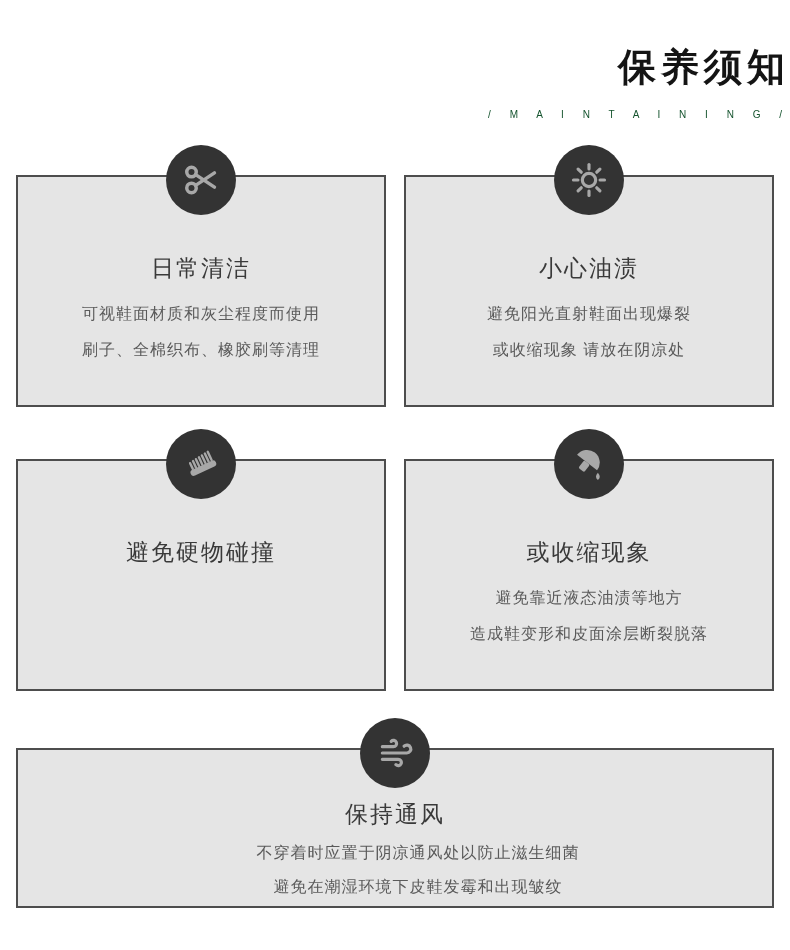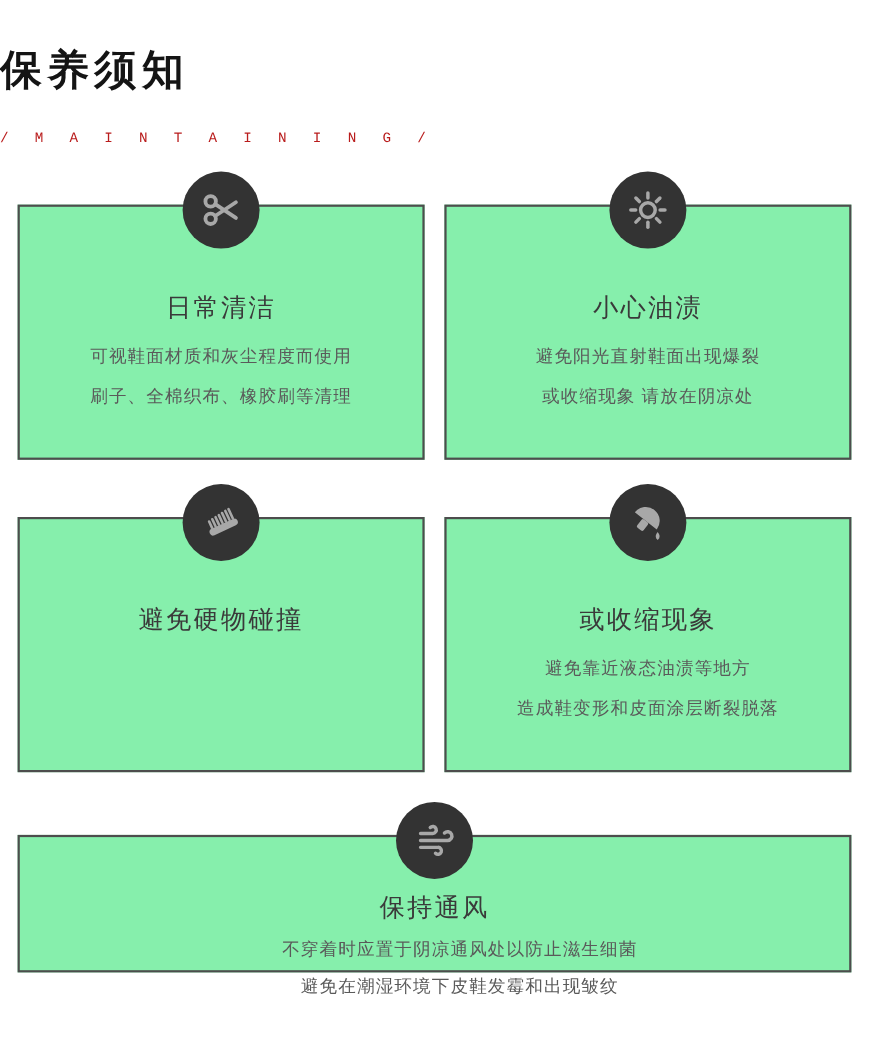--- a/index.html
+++ b/index.html
@@ -4,33 +4,33 @@
 <style>
   * { margin: 0; padding: 0; box-sizing: border-box; }
   html, body { background: #ffffff; }
   body {
     width: 790px;
     height: 950px;
     font-family: "Liberation Sans", "DejaVu Sans", sans-serif;
     color: #333;
     overflow: hidden;
   }
-  .header { text-align: left; padding-top: 44px; font-family: Liberation Mono, monospace; }
+  .header { text-align: right; padding-top: 44px; }
   .page-title {
     font-size: 38px;
     font-weight: 700;
     letter-spacing: 5px;
     color: #141414;
     line-height: 46px;
   }
   .page-subtitle {
-    margin-top: 28px;
-    font-size: 13px;
+    margin-top: 17px;
+    font-size: 10px;
     letter-spacing: 8px;
-    color: #b91c1c;
+    color: #14532d;
     line-height: 16px;
   }
   .cards-grid {
     margin: 22px 16px 0 16px;
     display: grid;
     grid-template-columns: 1fr 1fr;
     column-gap: 18px;
     row-gap: 22px;
   }
   .cell { position: relative; padding-top: 30px; }
@@ -45,27 +45,27 @@
     border-radius: 50%;
     background: #333333;
     display: flex;
     align-items: center;
     justify-content: center;
     z-index: 2;
   }
   .badge svg { display: block; }
   .card {
     position: relative;
-    background: #86efac;
+    background: #e5e5e5;
     border: 2px solid #4d4d4d;
     text-align: center;
     height: 232px;
     padding-top: 75px;
   }
-  .cell.full .card { height: 125px; padding-top: 48px; }
+  .cell.full .card { height: 160px; padding-top: 48px; }
   .card-title {
     font-size: 23px;
     font-weight: 400;
     color: #3a3a3a;
     line-height: 32px;
     letter-spacing: 2px;
   }
   .card-body { margin-top: 12px; }
   .cell.full .card-body { margin-top: 6px; padding-left: 46px; }
   .card-line {

